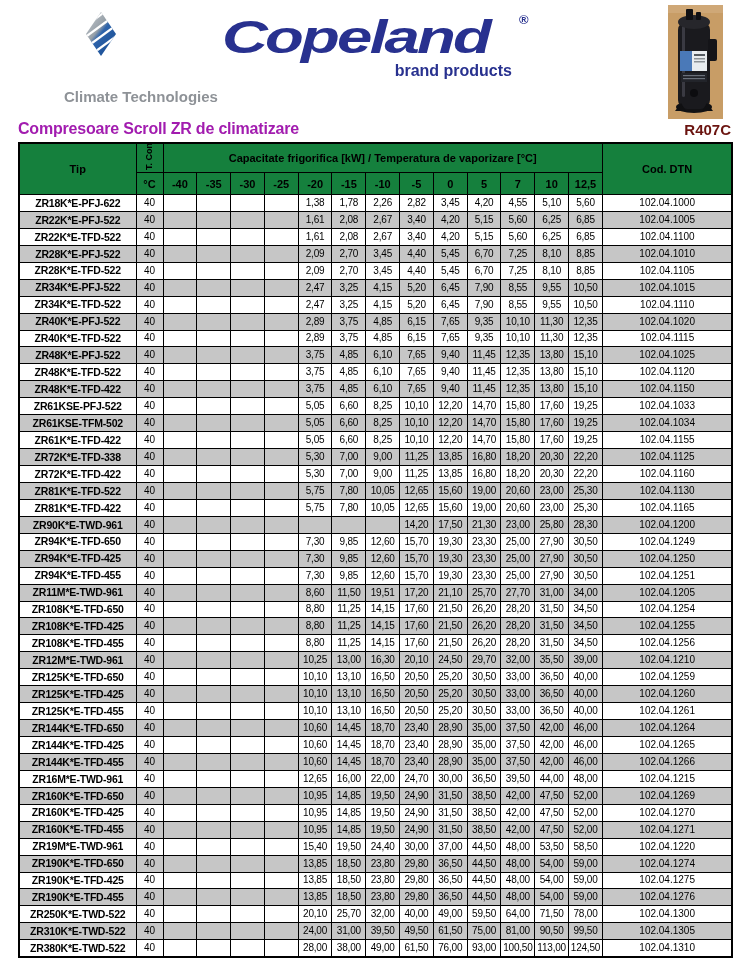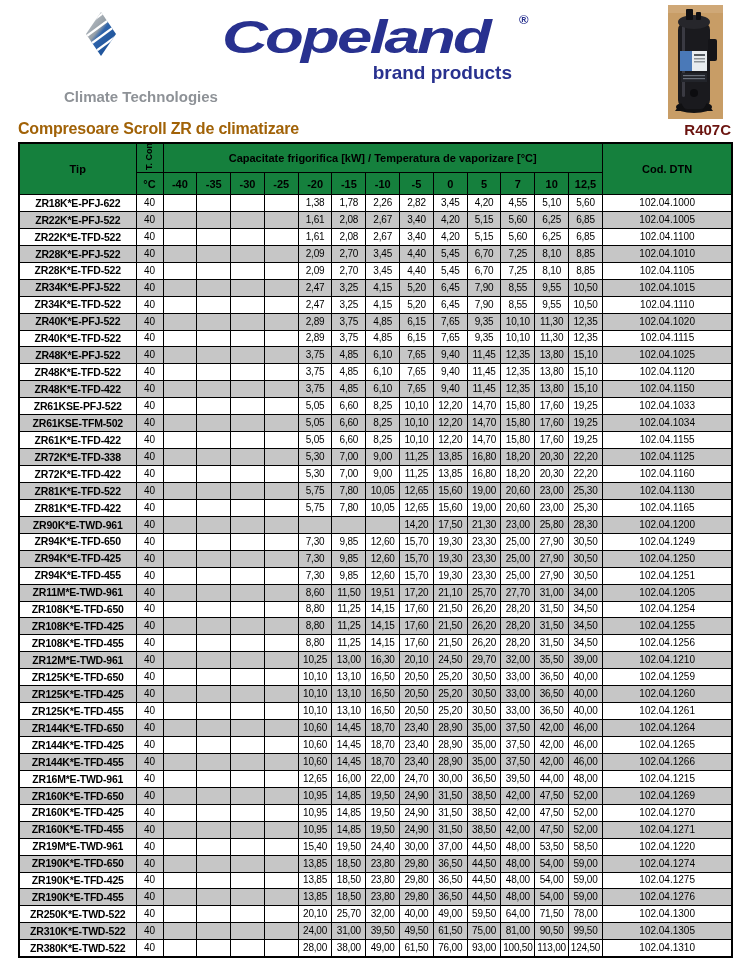--- a/index.html
+++ b/index.html
@@ -31,33 +31,33 @@
     color: #28318f; line-height: 1; letter-spacing: -2px;
     transform: scaleX(1.38); transform-origin: left center;
     white-space: nowrap;
   }
   .cop-reg {
     position: absolute; left: 297px; top: -2px;
     font-size: 13px; font-weight: 700; color: #28318f;
   }
   .cop-sub {
     position: absolute; left: 0; top: 48px; width: 290px;
-    text-align: right; font-size: 19px; font-weight: 700;
+    text-align: right; font-size: 16px; font-weight: 700;
     color: #28318f; white-space: nowrap;
   }
 
   .compressor { position: absolute; left: 668px; top: 5px; width: 55px; height: 114px; }
 
   
   .title-row {
     position: absolute; left: 18px; top: 118px; width: 713px; height: 22px;
     display: flex; justify-content: space-between; align-items: center;
   }
   .page-title {
-    margin: 0; font-size: 16px; font-weight: 700; color: #a16207;
+    margin: 0; font-size: 16px; font-weight: 700; color: #a21caf;
     letter-spacing: -0.2px;
   }
   .refrigerant {
     font-size: 15px; font-weight: 700; color: #6b1410;
   }
 
   
   table.cap {
     position: absolute; left: 18px; top: 142px;
     width: 713px; border-collapse: collapse; table-layout: fixed;

